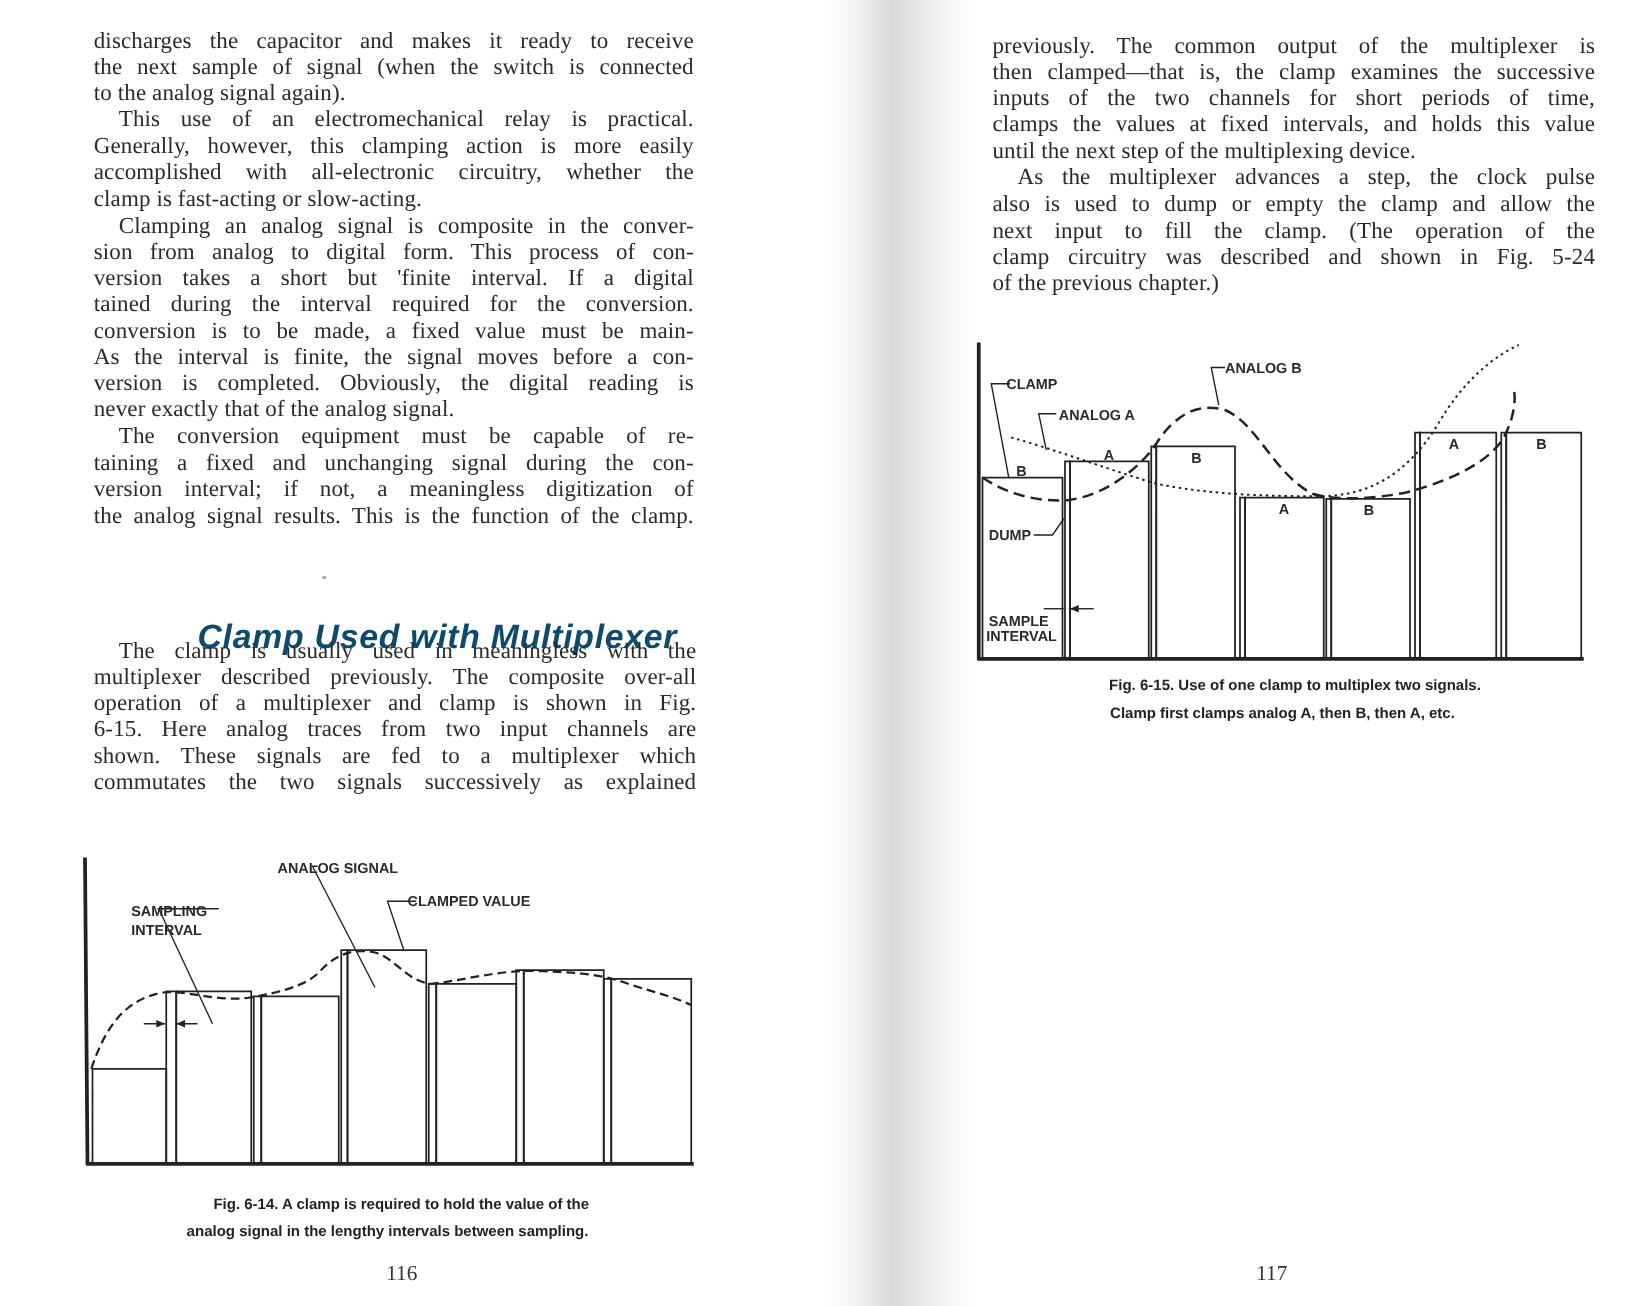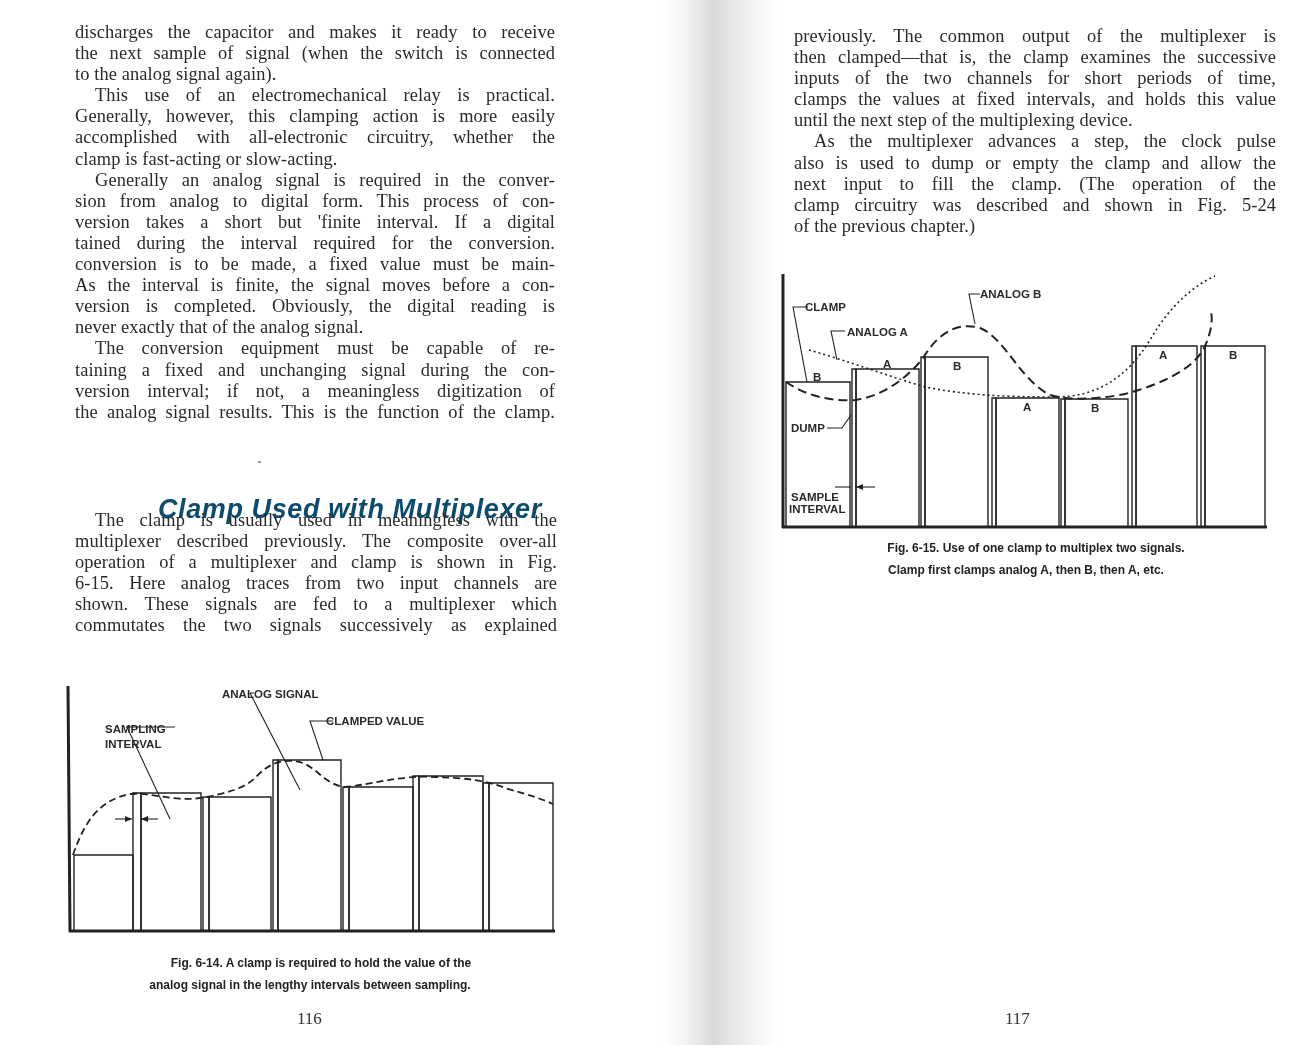--- a/index.html
+++ b/index.html
@@ -42,21 +42,21 @@
   }
   .caption .line { display:block; white-space:nowrap; }
   .caption-left { left:60px; top:952px; width:500px; }
   .caption-left .line:first-child { padding-left:22px; }
   .caption-right { left:776px; top:537px; width:500px; }
   .caption-right .line:first-child { padding-left:20px; }
 
   .page-number {
     position:absolute; font-size:17px; color:#333;
   }
-  .pn-left { left:297px; top:1009px;text-align:right; }
+  .pn-left { left:309px; top:1009px;text-align:right; }
   .pn-right { left:1005px; top:1009px; }
 
   .figure { position:absolute; }
   .fig-left { left:55px; top:680px; width:510px; height:270px; }
   .fig-right { left:775px; top:260px; width:500px; height:280px; }
   .figure svg { width:100%; height:100%; display:block; }
   .fig-label { font-family:"Liberation Sans", sans-serif; font-weight:bold; font-size:11.5px; fill:#2a2a2a; }
   .specks { position:absolute; width:3px; height:2px; background:#999; }
 </style>
 </head>
@@ -65,21 +65,21 @@
 <div class="gutter"></div>
 
 <div class="text-block left-text-1">
   <span class="line">discharges the capacitor and makes it ready to receive</span>
   <span class="line">the next sample of signal (when the switch is connected</span>
   <span class="line last">to the analog signal again).</span>
   <span class="line" style="padding-left:20px">This use of an electromechanical relay is practical.</span>
   <span class="line">Generally, however, this clamping action is more easily</span>
   <span class="line">accomplished with all-electronic circuitry, whether the</span>
   <span class="line last">clamp is fast-acting or slow-acting.</span>
-  <span class="line" style="padding-left:20px">Generally an analog signal is required in the conver-</span>
+  <span class="line" style="padding-left:20px">Clamping an analog signal is composite in the conver-</span>
   <span class="line">sion from analog to digital form. This process of con-</span>
   <span class="line">version takes a short but 'finite interval. If a digital</span>
   <span class="line">tained during the interval required for the conversion.</span>
   <span class="line">conversion is to be made, a fixed value must be main-</span>
   <span class="line">As the interval is finite, the signal moves before a con-</span>
   <span class="line">version is completed. Obviously, the digital reading is</span>
   <span class="line last">never exactly that of the analog signal.</span>
   <span class="line" style="padding-left:20px">The conversion equipment must be capable of re-</span>
   <span class="line">taining a fixed and unchanging signal during the con-</span>
   <span class="line">version interval; if not, a meaningless digitization of</span>

